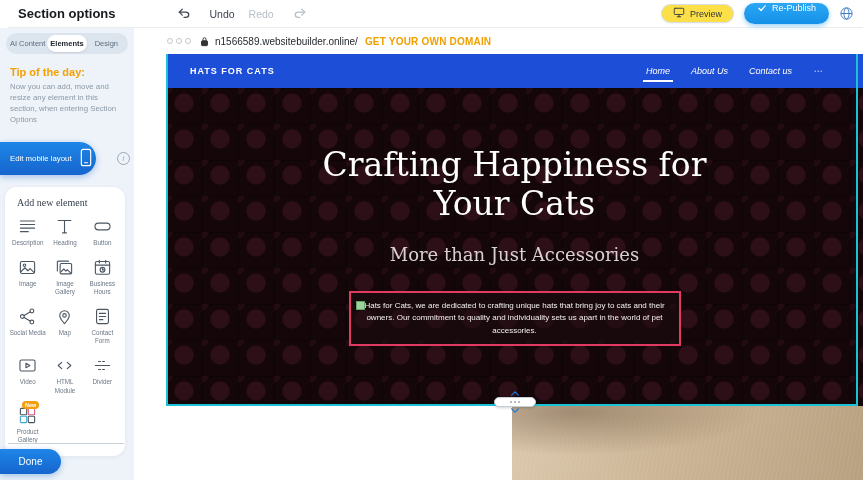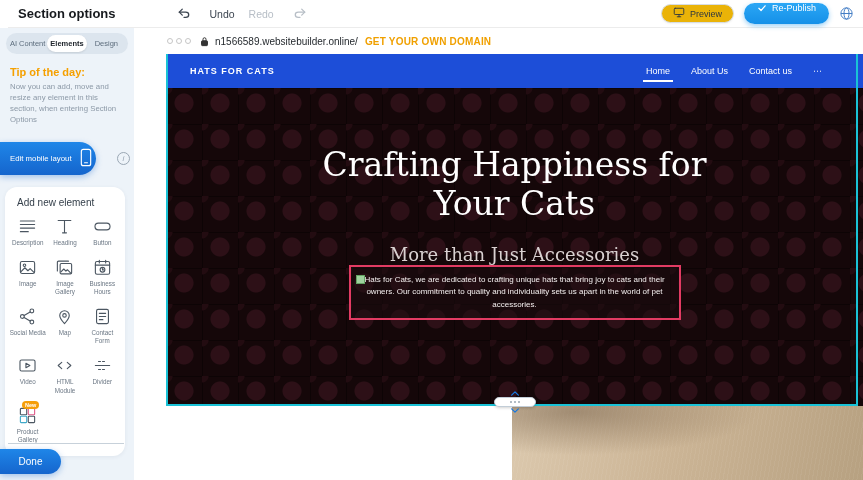--- a/index.html
+++ b/index.html
@@ -10,21 +10,21 @@
   .topbar { position:absolute; top:0; left:8px; right:0; height:28px; background:#fff;
             border-bottom:1px solid #ececec; display:flex; align-items:center; z-index:40; }
   .tb-title { font-size:13px; font-weight:bold; color:#16191d; margin-left:10px; }
   .tb-history { display:flex; align-items:center; margin-left:62px; gap:14px; }
   .hist-item { display:flex; align-items:flex-end; gap:20px; font-size:10.5px; color:#3c4550; cursor:pointer; }
   .hist-item.disabled { color:#b7bec6; }
   .hist-item svg { stroke:#3c4550; }
   .hist-item.disabled svg { stroke:#b7bec6; }
   .tb-right { margin-left:auto; display:flex; align-items:center; gap:10px; margin-right:9px; }
   .btn-preview { display:flex; align-items:center; gap:5px; height:19px; padding:0 11px;
-                 background:#eab308; border:1px solid #d7dde3; border-radius:10px; font-size:9px;
+                 background:#fde047; border:1px solid #d7dde3; border-radius:10px; font-size:9px;
                  color:#2e3740; cursor:pointer; box-shadow:0 1px 2px rgba(0,0,0,.05); }
   .btn-republish { display:flex; align-items:flex-start; gap:5px; height:21px; padding:0 13px;
                    background:linear-gradient(180deg,#2ba7f5,#1590e8); border:none; border-radius:11px;
                    font-size:9px; color:#fff; cursor:pointer; box-shadow:0 2px 5px rgba(30,150,235,.45); }
   .globe { display:flex; cursor:pointer; }
 
   
   .sidebar { position:absolute; top:28px; left:0; width:134px; bottom:0; background:#edf3f9; z-index:30; }
   .tabs { margin:5px 6px 0 6px; background:#dce5ee; border-radius:11px; padding:2px; display:flex; }
   .tab { flex:1; text-align:center; font-size:7.5px; color:#5d6d7d; padding:4px 0; border-radius:9px; cursor:pointer; }
@@ -38,21 +38,21 @@
   .btn-edit-mobile { width:96px; height:33px; border:none; border-radius:0 17px 17px 0;
                      background:linear-gradient(180deg,#1f86e8,#1565cd); color:#fff; font-size:7.8px;
                      display:flex; align-items:center; gap:7px; padding-left:10px; text-align:left;
                      cursor:pointer; box-shadow:0 2px 6px rgba(21,101,205,.35); }
   .info-badge { width:13px; height:13px; margin-left:9px; border-radius:50%; border:1px solid #9aa7b4;
                 color:#9aa7b4; font-size:8px; display:flex; align-items:center; justify-content:center;
                 font-style:italic; cursor:pointer; }
 
   .add-panel { margin:12px 9px 0 5px; background:#fff; border-radius:12px; padding:10px 4px 12px 4px;
                box-shadow:0 1px 4px rgba(40,60,90,.07); }
-  .ap-title { font-size:10px; color:#333e49; margin:0 0 9px 8px; }
+  .ap-title { font-size:10px; color:#333e49; margin:0 0 9px 8px;font-family:Liberation Serif, serif; }
   .egrid { display:grid; grid-template-columns:repeat(3,1fr); row-gap:11px; }
   .ecell { display:flex; flex-direction:column; align-items:center; gap:3px; position:relative; cursor:pointer; }
   .eicon { display:flex; }
   .eicon svg { width:19px; height:19px; stroke:#4b5661; fill:none; stroke-width:1.4;
                stroke-linecap:round; stroke-linejoin:round; }
   .elabel { font-size:6.3px; color:#6b7784; text-align:center; line-height:1.3; max-width:46px; }
   .badge-new { position:absolute; top:-5px; right:7px; background:#f59e0b; color:#fff; font-size:5.5px;
                font-weight:bold; padding:1px 3px; border-radius:6px; }
 
   .sb-divider { position:absolute; left:8px; right:10px; bottom:36px; border-top:1px solid #c7d1da; }
@@ -66,36 +66,36 @@
   .dots { display:flex; gap:3px; }
   .dot { width:6px; height:6px; border-radius:50%; border:1px solid #c6c6c6; }
   .lock { display:flex; margin-left:9px; }
   .url { font-size:10px; color:#1f2429; margin-left:6px; }
   .cta { font-size:10px; font-weight:bold; color:#f0a000; margin-left:7px; letter-spacing:.2px; cursor:pointer; }
 
   .site { position:absolute; top:26px; left:0; right:0; bottom:0; overflow:hidden; }
   .site-header { height:34px; background:#1d4ed8; display:flex; align-items:center; padding:0 24px; }
   .logo { color:#fff; font-weight:bold; font-size:9px; letter-spacing:1px; cursor:pointer; }
   .nav { margin-left:auto; display:flex; align-items:center; gap:19px; margin-right:16px; }
-  .nav-item { color:#fff; font-size:9px; cursor:pointer; position:relative; padding:11px 1px; }
+  .nav-item { color:#fff; font-size:9px; cursor:pointer; position:relative; padding:11px 1px;font-style:italic; }
   .nav-item.active::after { content:""; position:absolute; left:-2px; right:-2px; bottom:5px; height:2px; background:#fff; }
 
   .hero { position:absolute; top:34px; left:0; right:0; height:318px;
           background-color:#150709;
           background-image:
             radial-gradient(circle at 18px 15px, #2d1017 9px, transparent 10px),
             radial-gradient(circle at 0px 0px, #230c11 6px, transparent 7px),
             linear-gradient(90deg, rgba(0,0,0,.4) 1px, transparent 1px),
             linear-gradient(rgba(0,0,0,.4) 1px, transparent 1px);
           background-size:36px 36px;
           display:flex; flex-direction:column; align-items:center; text-align:center; }
   .hero-heading { margin-top:58px; font-family:"DejaVu Serif",serif; font-weight:normal;
                   font-size:33px; line-height:1.18; color:#ffffff; }
   .hero-sub { margin-top:20px; font-family:"DejaVu Serif",serif; font-size:18px; color:#d9d1d1; }
-  .hero-box { width:332px; border:2px solid #e23b63; background:rgba(28,11,15,.5);
+  .hero-box { margin-top:26px; width:332px; border:2px solid #e23b63; background:rgba(28,11,15,.5);
               padding:7px 11px; position:relative; }
   .hero-box-text { font-size:8px; color:#f3eeee; line-height:1.55; }
   .green-handle { position:absolute; left:5px; top:8px; width:9px; height:9px;
                   background:#9ed29e; border:1px solid #63a363; }
 
   .sel-line { position:absolute; background:#19c2d6; z-index:5; }
   .sel-left { left:0; top:0; width:2px; height:352px; }
   .sel-right { right:5px; top:0; width:2px; height:352px; }
   .sel-bottom { left:0; right:5px; top:350px; height:2px; }
 

